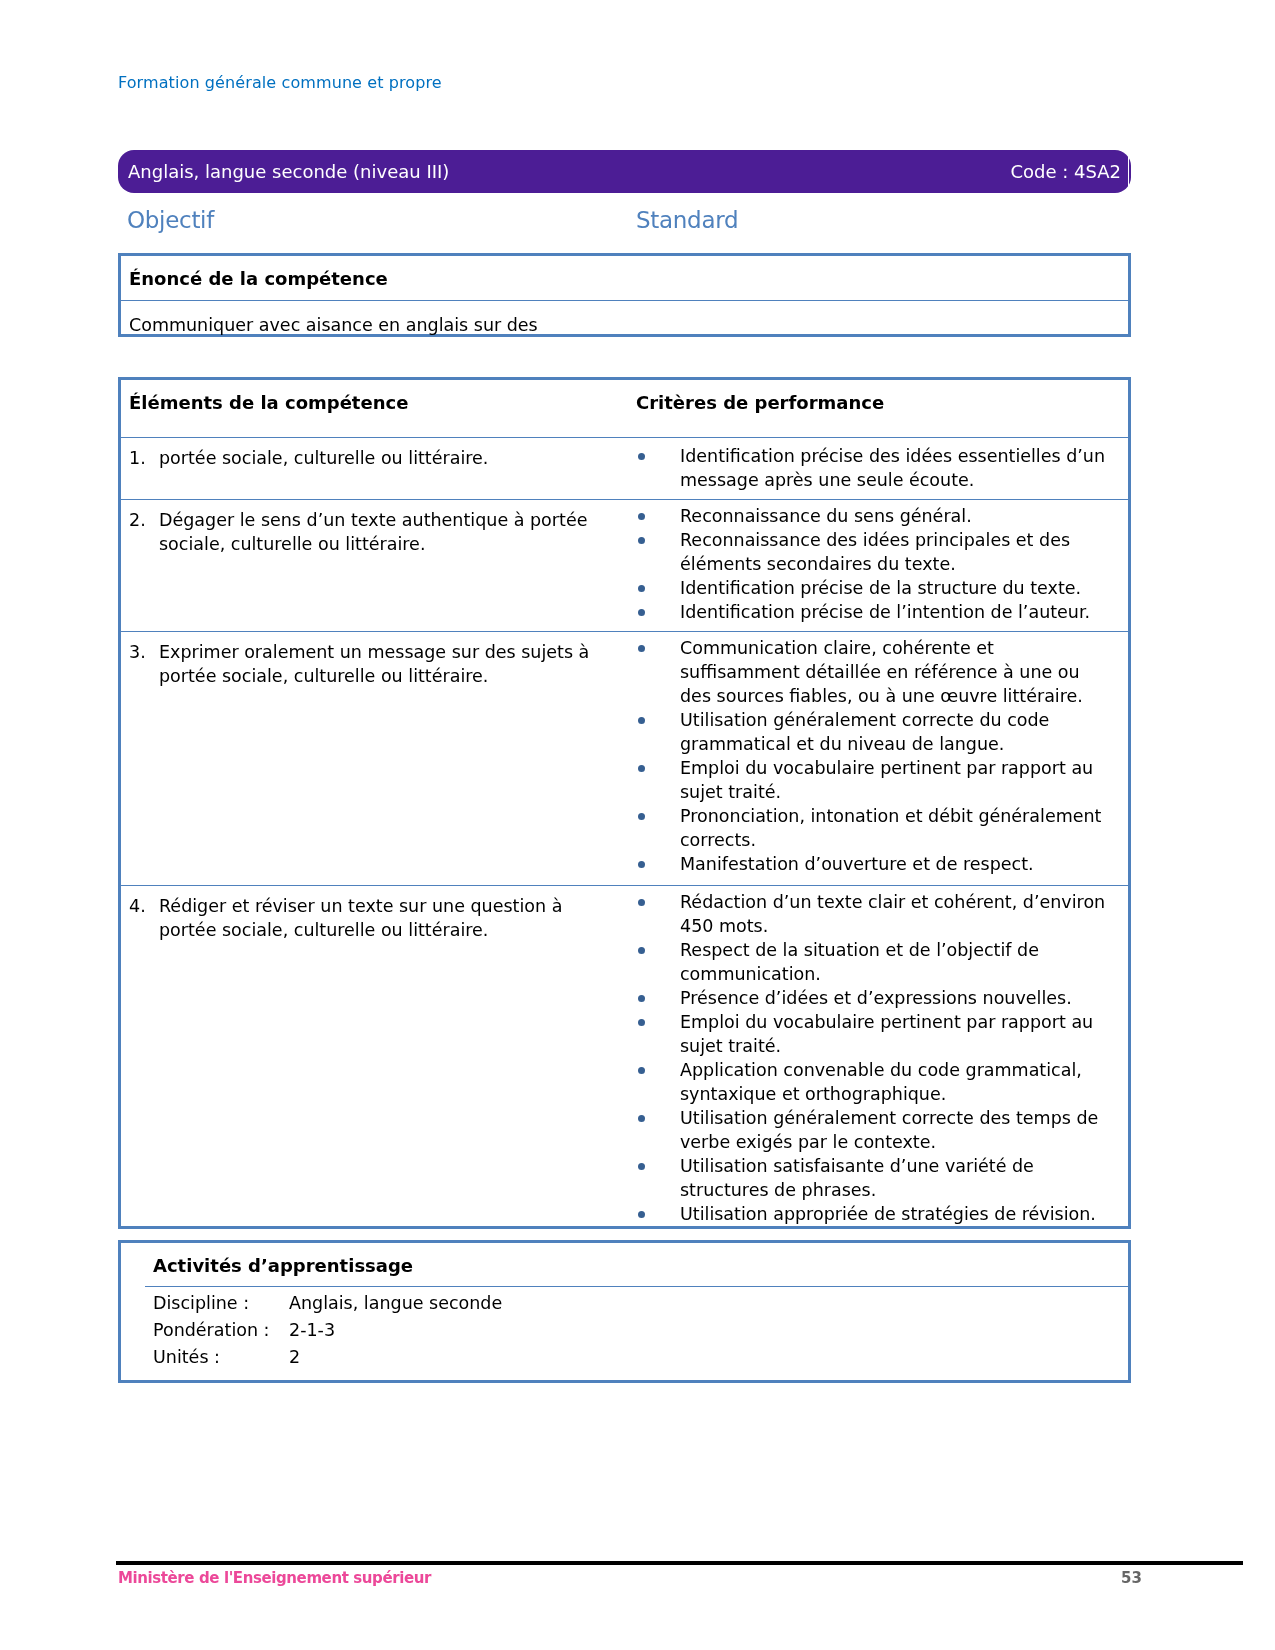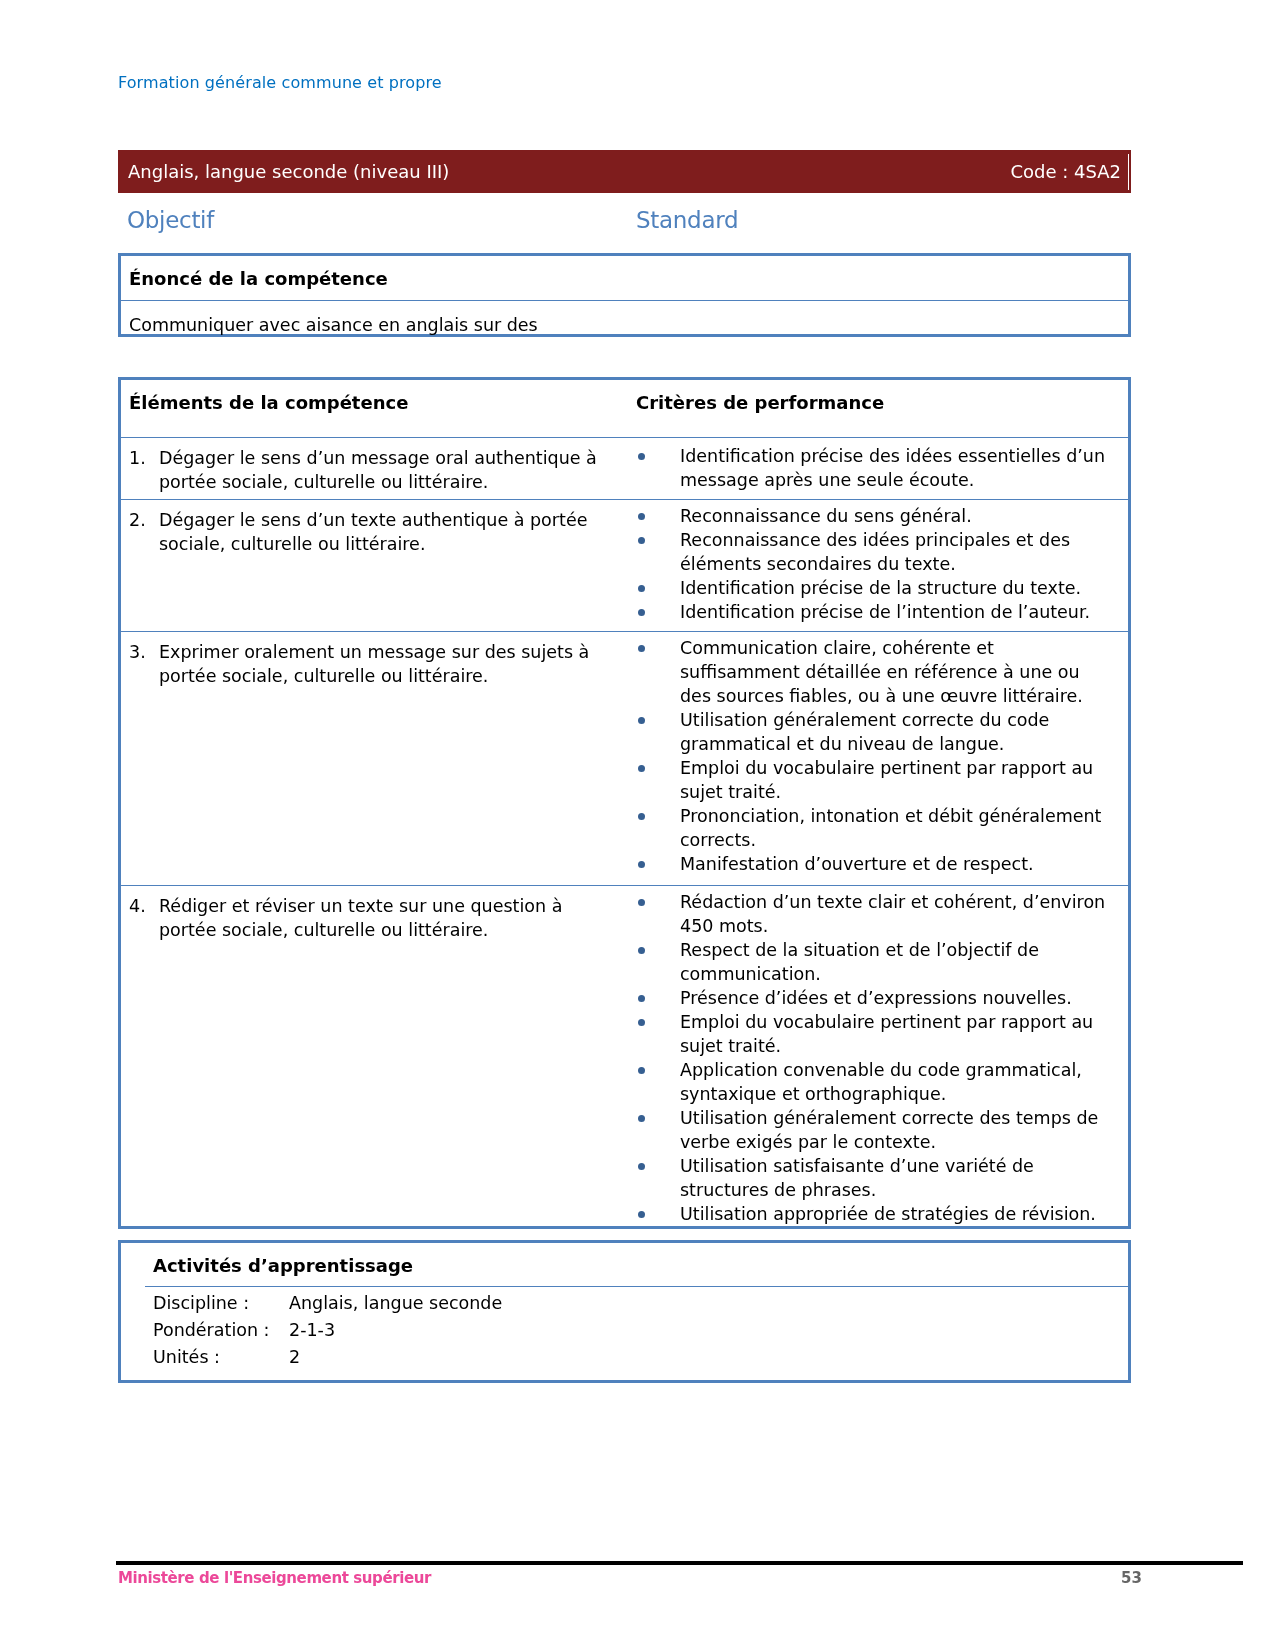--- a/index.html
+++ b/index.html
@@ -1,18 +1,18 @@
 <!DOCTYPE html>
 <html><head>
 <meta charset="utf-8">
 <style>
   html, body { margin:0; padding:0; background:#fff; }
   body { width:1275px; height:1650px; position:relative; font-family:"DejaVu Sans", sans-serif; color:#000; overflow:hidden; }
   .running-head { position:absolute; left:118px; top:73px; font-size:16px; color:#0070c0; letter-spacing:0.1px; }
-  .course-bar { position:absolute; left:118px; top:150px; width:1013px; height:43px; background:#7f1d1d; color:#fff; font-size:18px; }
+  .course-bar { position:absolute; left:118px; top:150px; width:1013px; height:43px; background:#4c1d95; color:#fff; font-size:18px;border-radius:16px; }
   .course-bar .title { position:absolute; left:10px; top:11px; }
   .course-bar .code { position:absolute; right:10px; top:11px; }
   .course-bar .tick { position:absolute; right:2px; top:4px; width:1px; height:36px; background:#fff; }
   .col-head { position:absolute; top:207px; font-weight:normal; font-size:23px; color:#4f81bd; letter-spacing:-0.3px; }
   .box { position:absolute; left:118px; width:1013px; border:3px solid #4f81bd; box-sizing:border-box; }
   .row { position:relative; border-bottom:1px solid #4f81bd; box-sizing:border-box; }
   .row:last-child { border-bottom:none; }
   .hdr { font-weight:bold; font-size:18px; }
   .txt { font-size:17.5px; line-height:24px; }
   .cell-left { position:absolute; left:8px; width:500px; }
@@ -55,21 +55,20 @@
 
 <div class="box" id="el-table" style="top:377px; height:852px;">
   <div class="row" style="height:58px;text-decoration:underline;">
     <span class="hdr" style="position:absolute; left:8px; top:12px;">Éléments de la compétence</span>
     <span class="hdr" style="position:absolute; left:515px; top:12px;">Critères de performance</span>
   </div>
 <div class="row" style="height: 62px;">
       <div class="cell-left txt" style="top: 8px;">
         <span class="num">1.</span>
         <div class="el-text">
-          <div>Dégager le sens d’un message oral authentique à</div>
           <div>portée sociale, culturelle ou littéraire.</div>
         </div>
       </div>
       <div class="cell-right" style="top: 6px;">
         <ul class="crit">
           <li>
             <span class="bul"></span>
             <div>Identification précise des idées essentielles d’un</div>
             <div>message après une seule écoute.</div>
           </li>

